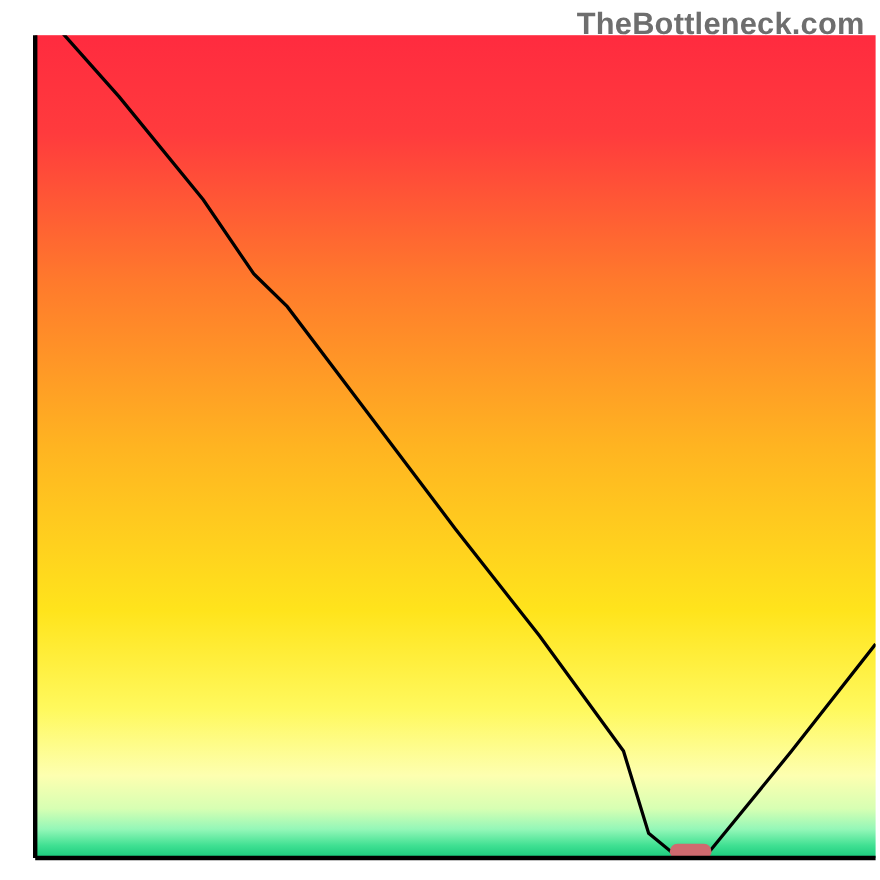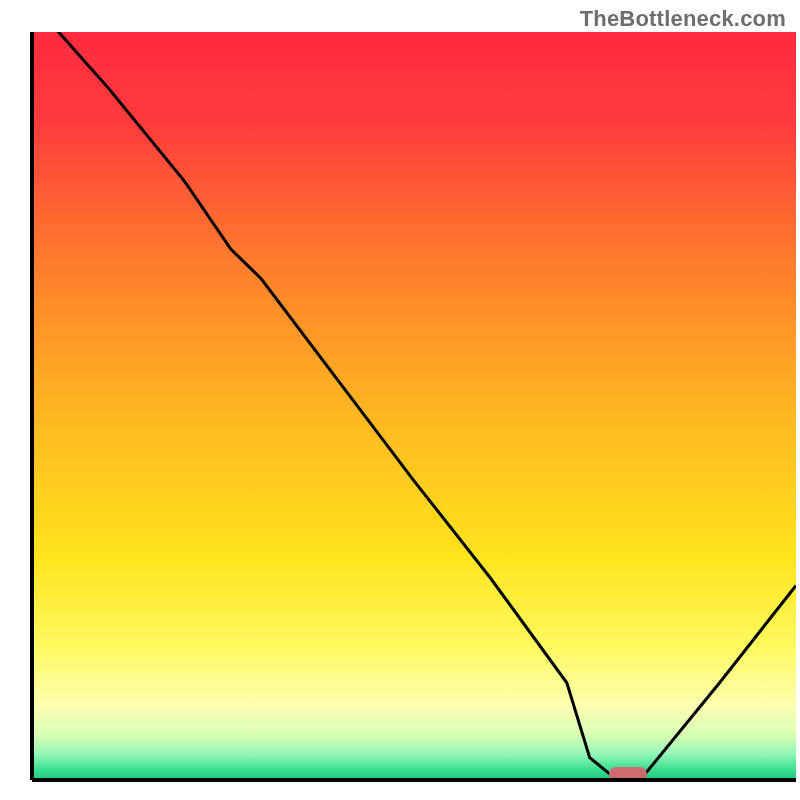--- a/index.html
+++ b/index.html
@@ -13,21 +13,21 @@
   .outer {
     position: relative;
     width: 800px;
     height: 800px;
   }
   .attribution {
     position: absolute;
     top: 6px;
     right: 14px;
     color: #6e6e6e;
-    font-size: 22px;
+    font-size: 28px;
     font-weight: 600;
     letter-spacing: 0.2px;
   }
   svg {
     position: absolute;
     top: 0;
     left: 0;
   }
   .marker {
     fill: #cf6a6f;

